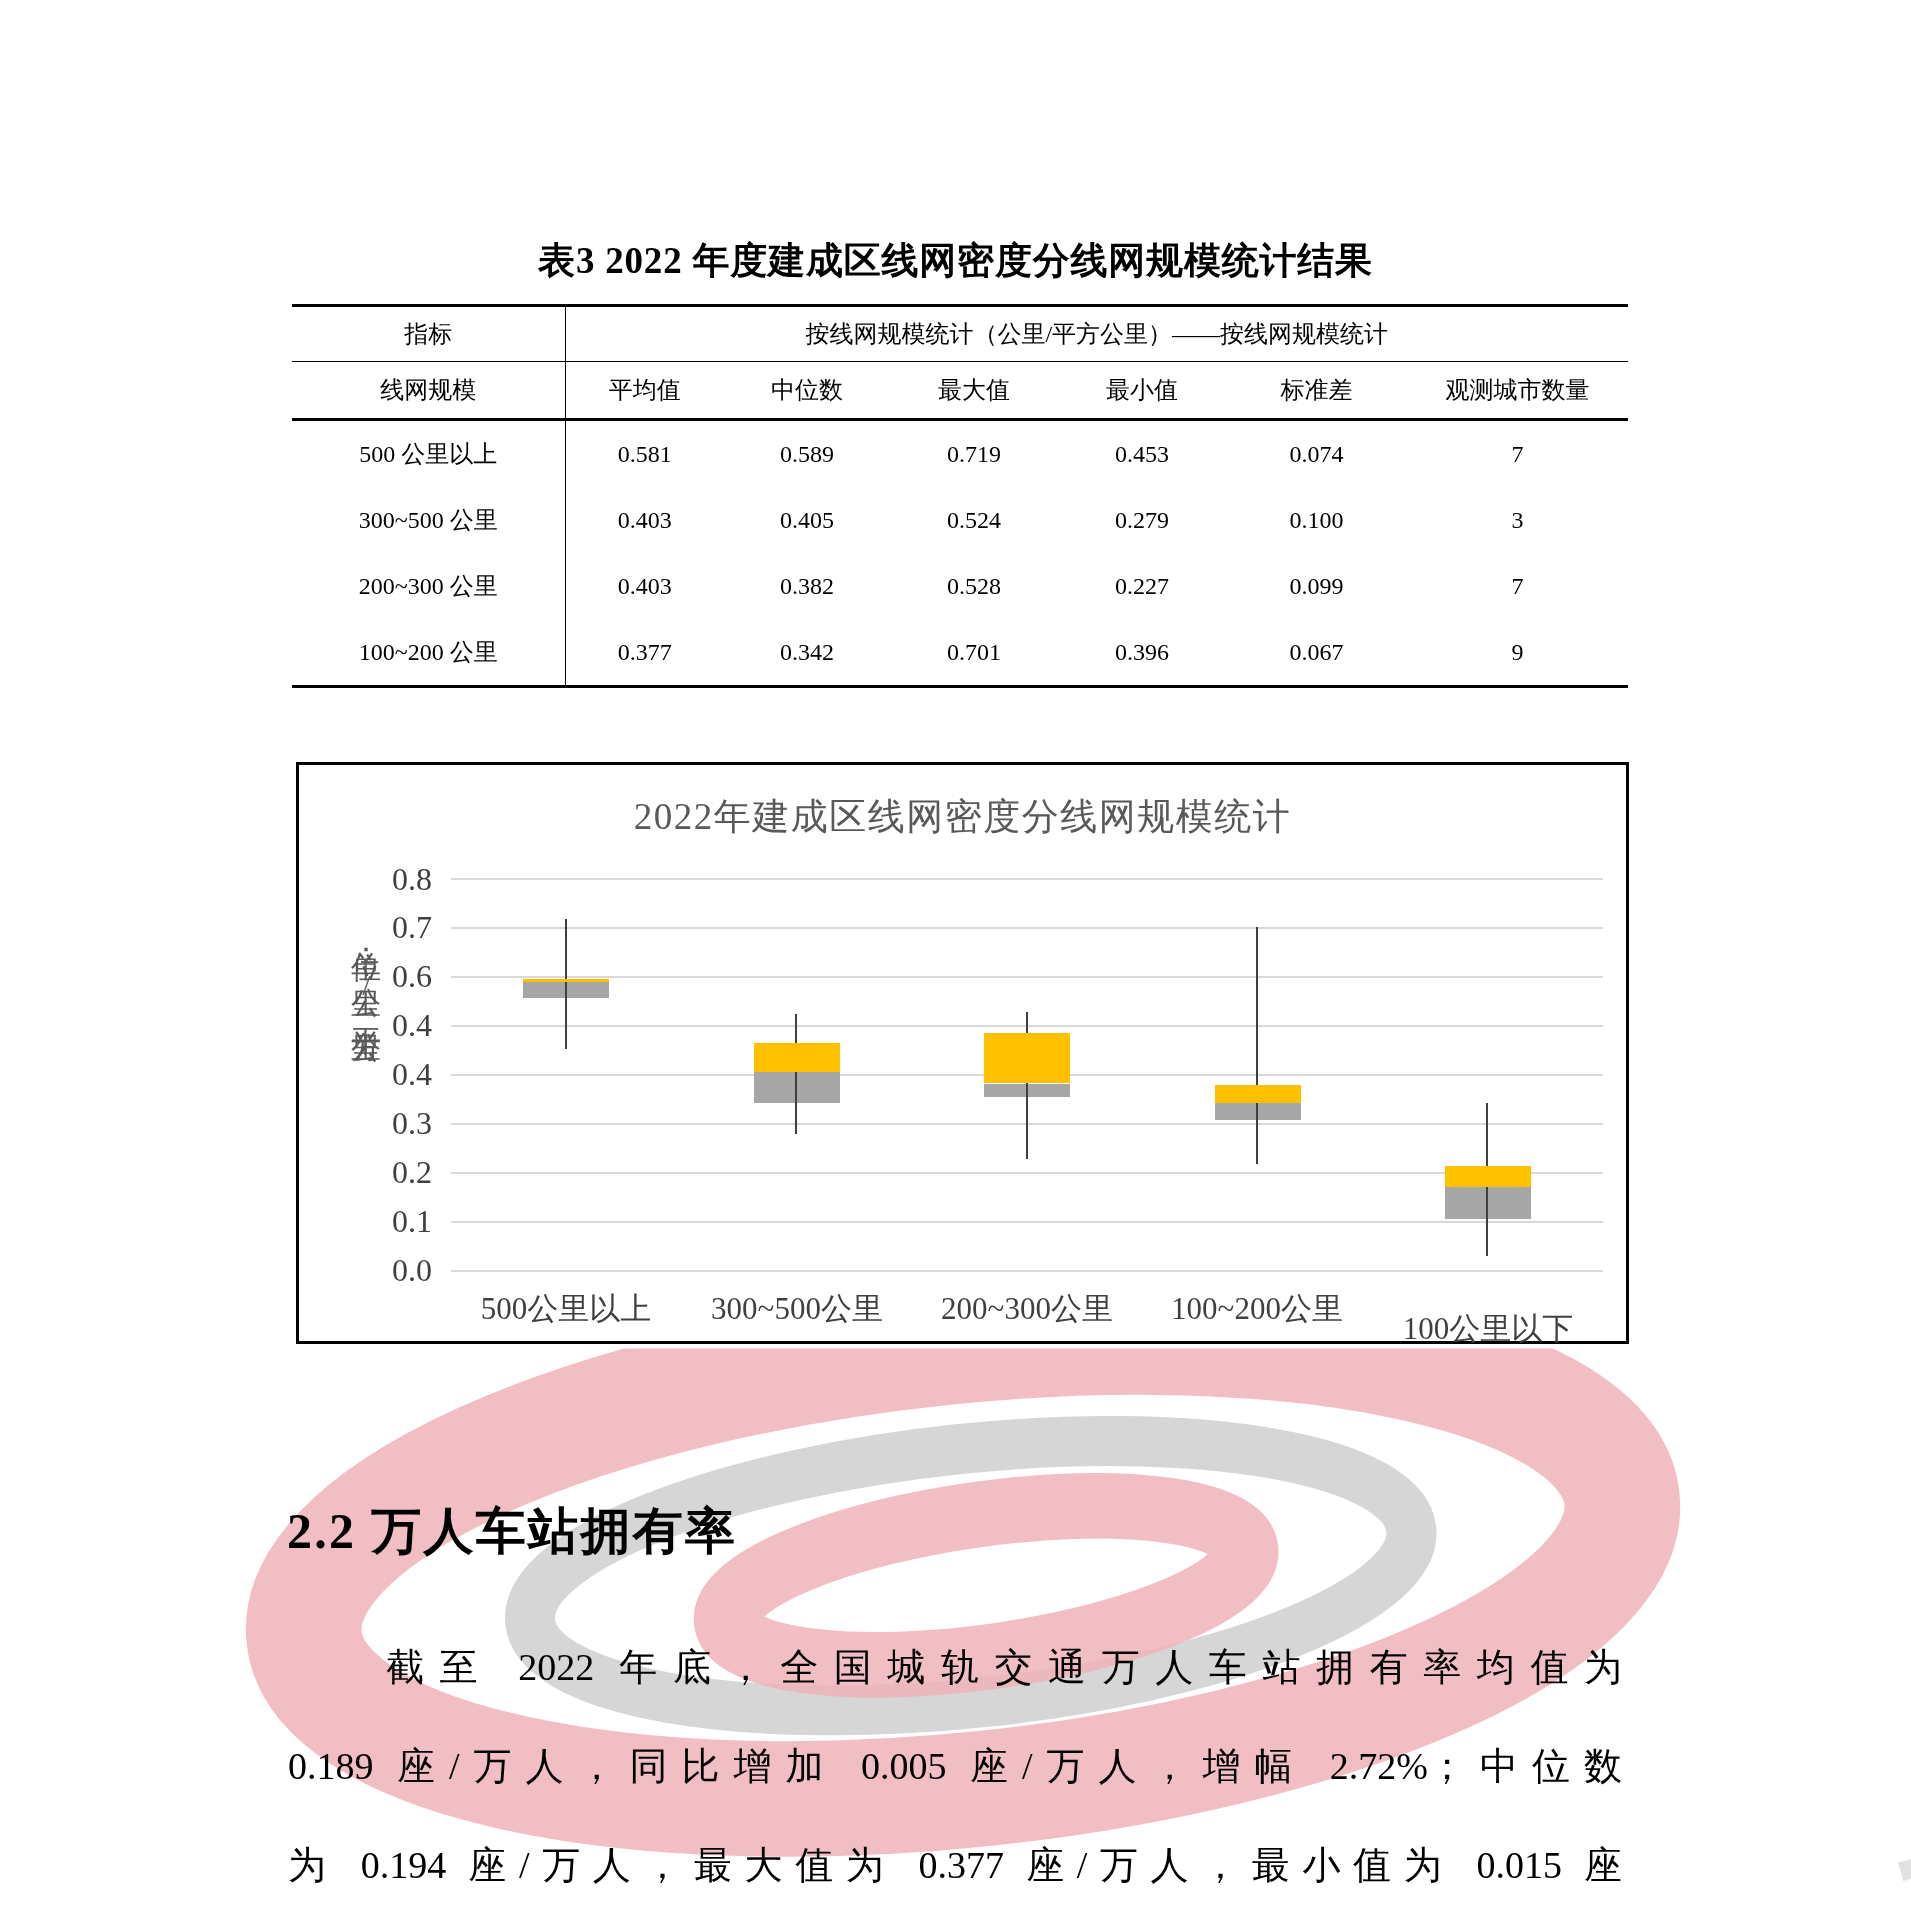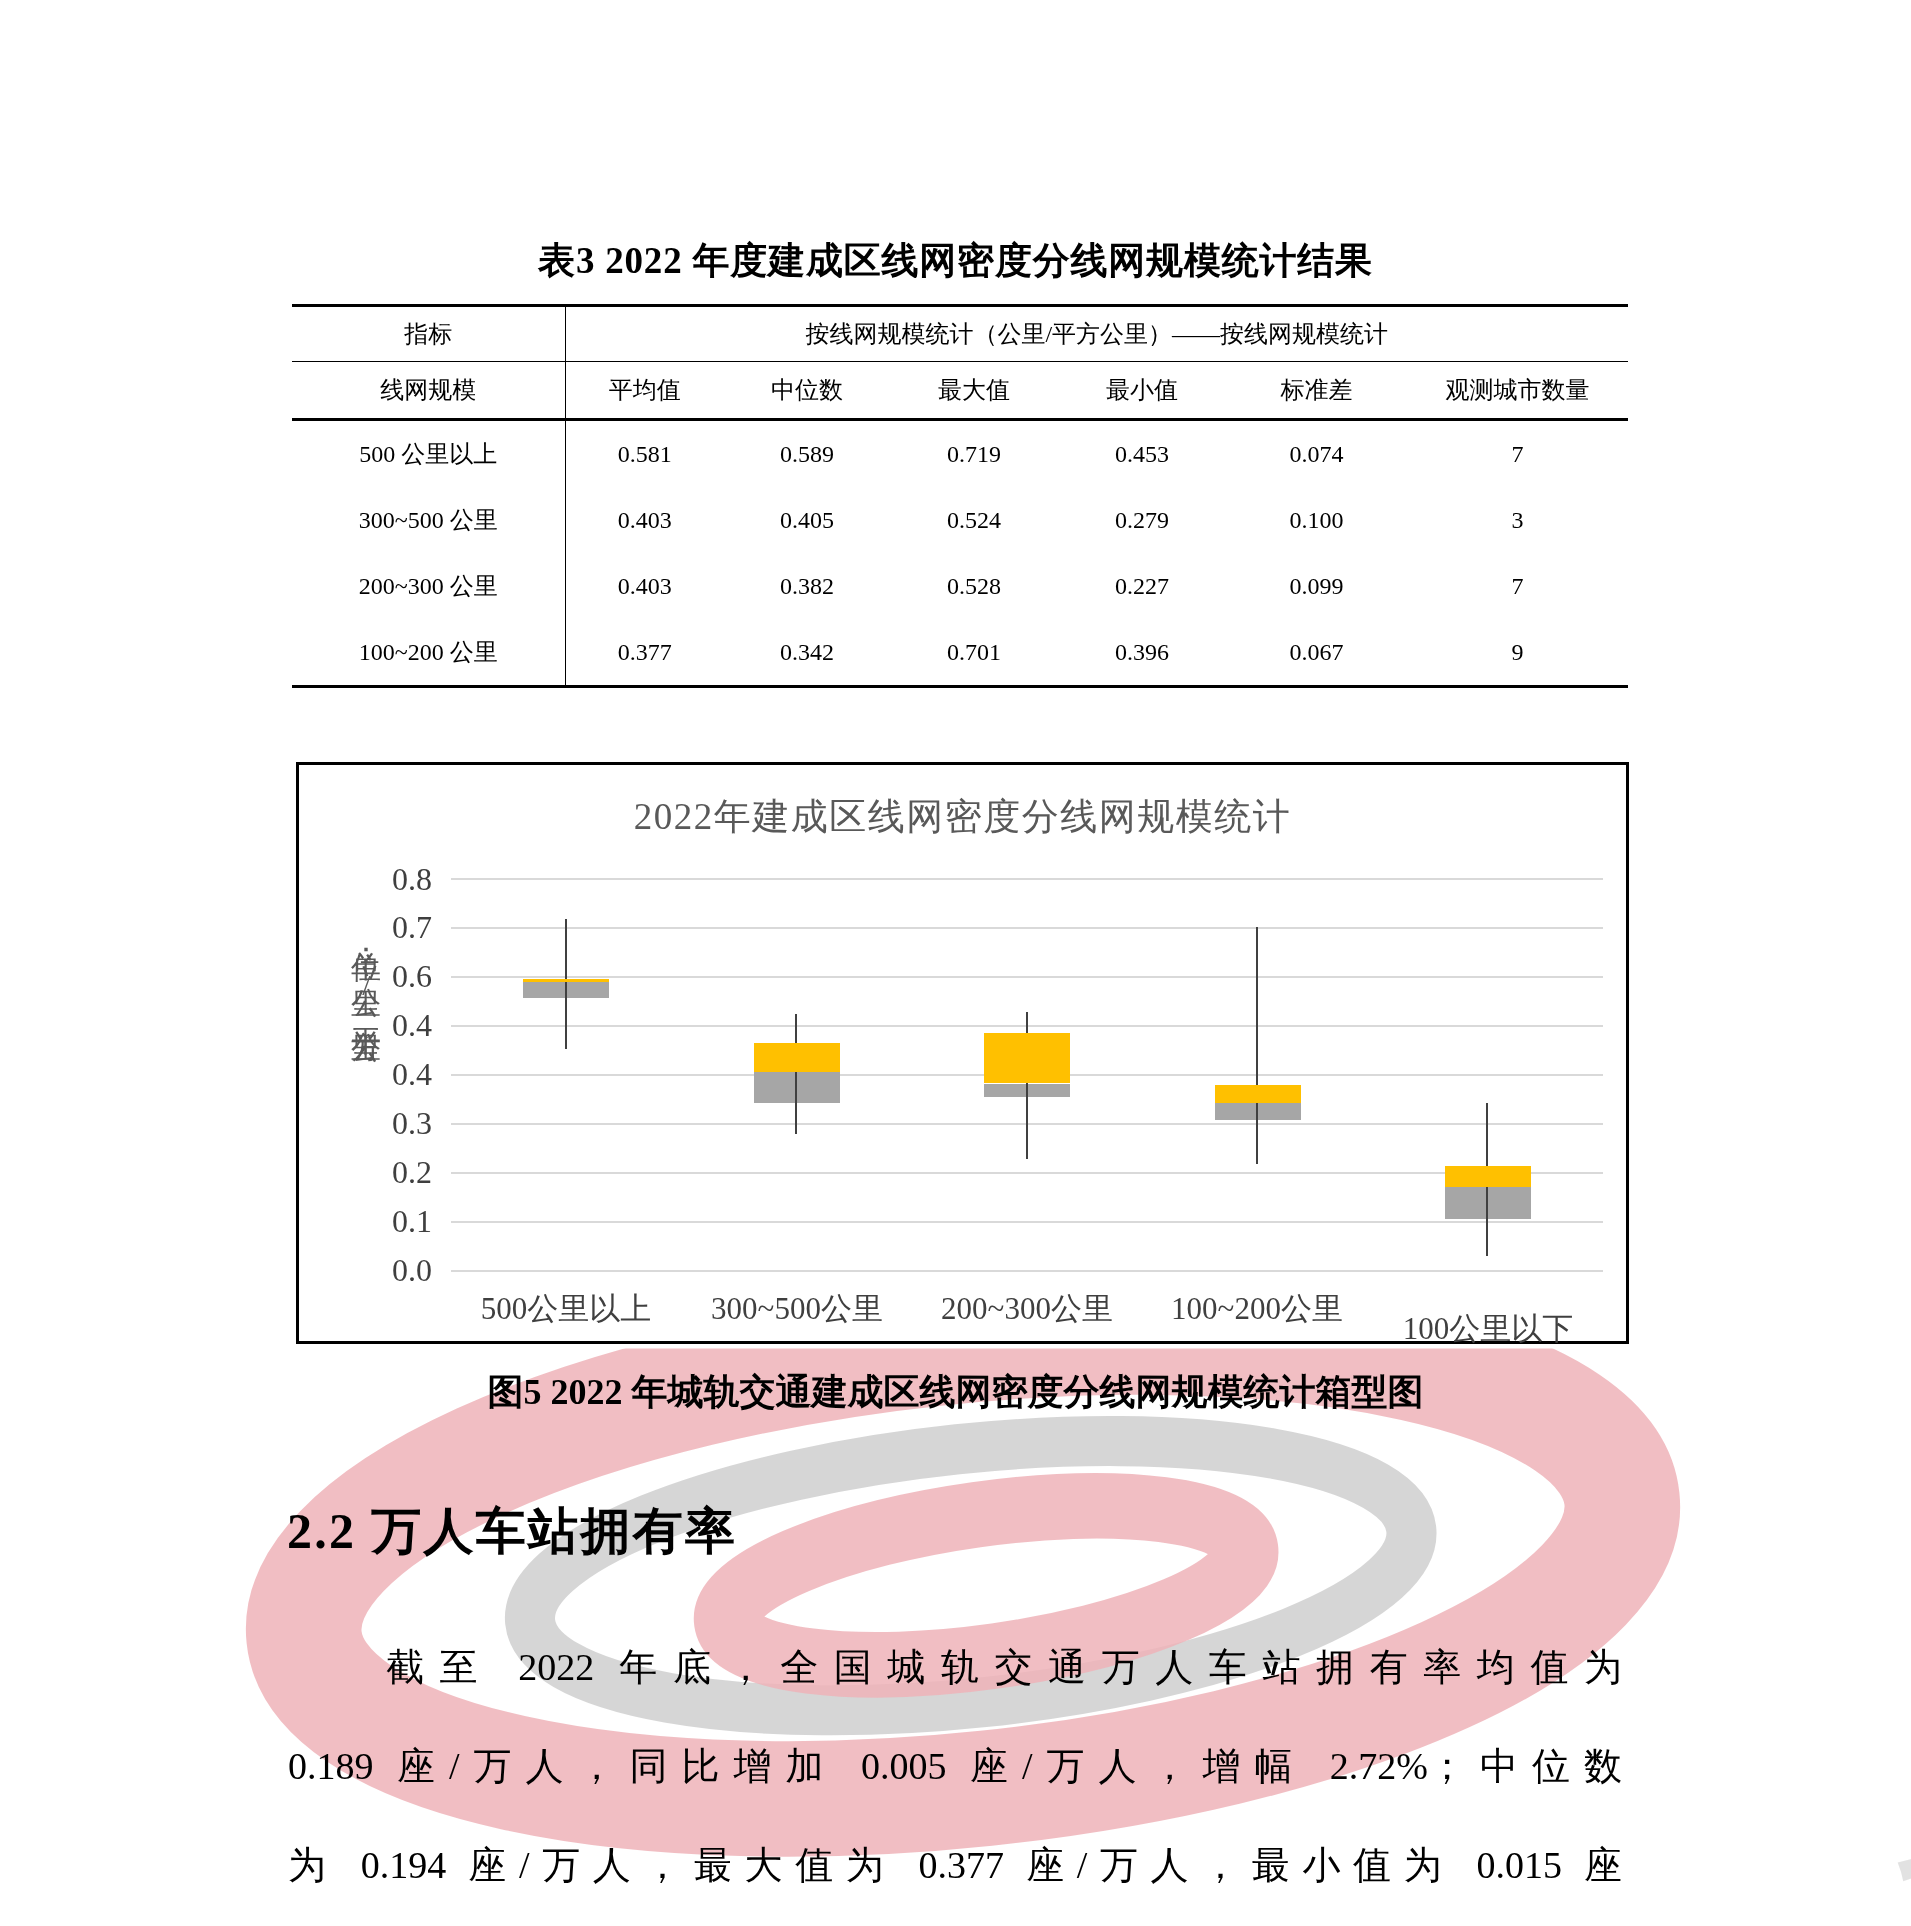--- a/index.html
+++ b/index.html
@@ -193,21 +193,20 @@
           <div class="whisker" style="left: 805px; top: 48px; height: 237px; background: rgb(64, 64, 64);"></div>
           <div class="boxq" style="left: 764px; width: 86px; top: 206px; height: 17.6px; background: rgb(255, 192, 0);"></div>
           <div class="xtick" style="top: 409px; left: 806px; transform: translateX(-50%);">100~200公里</div>
           <div class="boxq" style="left: 994px; width: 86px; top: 308px; height: 32px; background: rgb(166, 166, 166);"></div>
           <div class="whisker" style="left: 1035px; top: 224px; height: 153px; background: rgb(64, 64, 64);"></div>
           <div class="boxq" style="left: 994px; width: 86px; top: 287px; height: 21px; background: rgb(255, 192, 0);"></div>
           <div class="xtick" style="top: 409px; left: 1037px; transform: translateX(-50%); margin-top: 20px;">100公里以下</div>
         </div>
     </div>
 
-    <div class="fig-caption">图5  2022 年城轨交通建成区线网密度分线网规模统计箱型图</div>
 
     <div class="sec-heading">2.2 万人车站拥有率</div>
 
     <div class="para">
       <div class="line indent">截至 2022 年底，全国城轨交通万人车站拥有率均值为</div>
       <div class="line">0.189 座/万人，同比增加 0.005 座/万人，增幅 2.72%；中位数</div>
       <div class="line">为 0.194 座/万人，最大值为 0.377 座/万人，最小值为 0.015 座</div>
       <div class="line"></div>
     </div>
 

